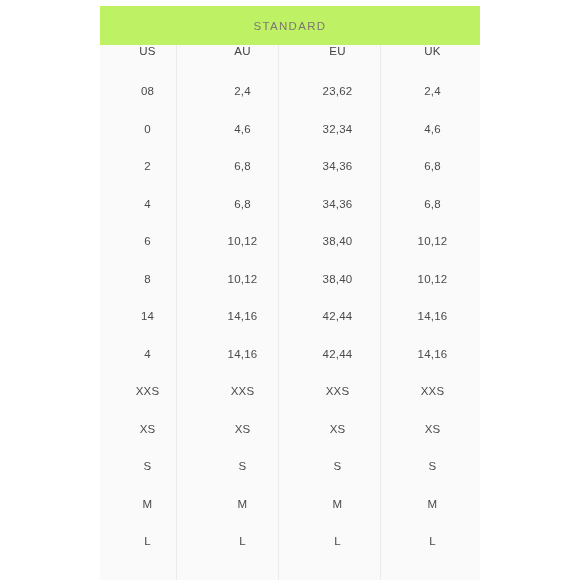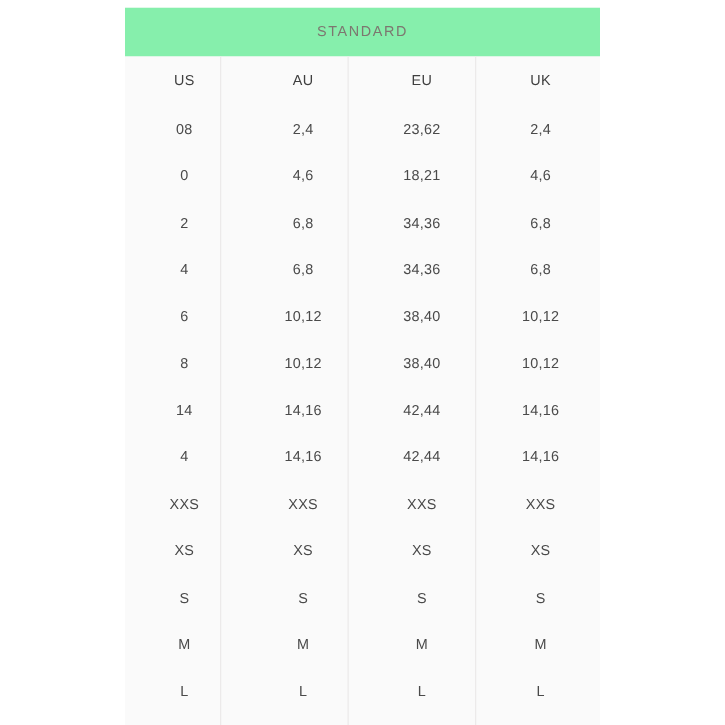--- a/index.html
+++ b/index.html
@@ -19,21 +19,21 @@
     left: 100px;
     top: 6px;
     width: 380px;
     height: 600px;
     background: #fafafa;
     overflow: hidden;
   }
 
   .chart-title-bar {
     height: 39px;
-    background: #86efac;
+    background: #bef264;
     display: flex;
     align-items: center;
     justify-content: center;
   }
 
   .chart-title {
     font-size: 11.5px;
     letter-spacing: 1.3px;
     color: #7d7770;
     font-weight: 400;
@@ -51,21 +51,21 @@
     width: 1px;
     background: #eceaea;
   }
   .col-divider.d1 { left: 76px; }
   .col-divider.d2 { left: 178px; }
   .col-divider.d3 { left: 280px; }
 
   .row {
     display: flex;
     height: 37.5px;
-    align-items: center;
+    align-items: flex-start;
     position: relative;
     z-index: 1;
   }
 
   .cell {
     flex: 1 1 0;
     text-align: center;
     font-size: 11.5px;
     color: #4a4a4a;
     font-weight: 400;
@@ -103,21 +103,21 @@
     <div id="rows-container">
         <div class="row">
           <div class="cell">08</div>
           <div class="cell">2,4</div>
           <div class="cell">23,62</div>
           <div class="cell">2,4</div>
         </div>
         <div class="row">
           <div class="cell">0</div>
           <div class="cell">4,6</div>
-          <div class="cell">18,21</div>
+          <div class="cell">32,34</div>
           <div class="cell">4,6</div>
         </div>
         <div class="row">
           <div class="cell">2</div>
           <div class="cell">6,8</div>
           <div class="cell">34,36</div>
           <div class="cell">6,8</div>
         </div>
         <div class="row">
           <div class="cell">4</div>

